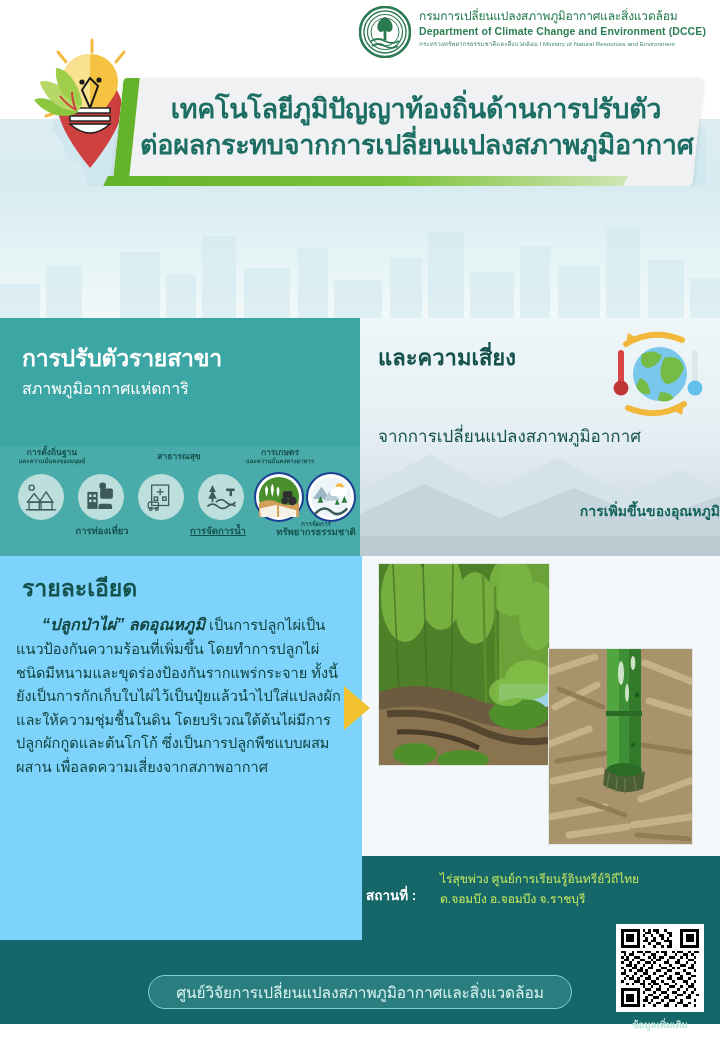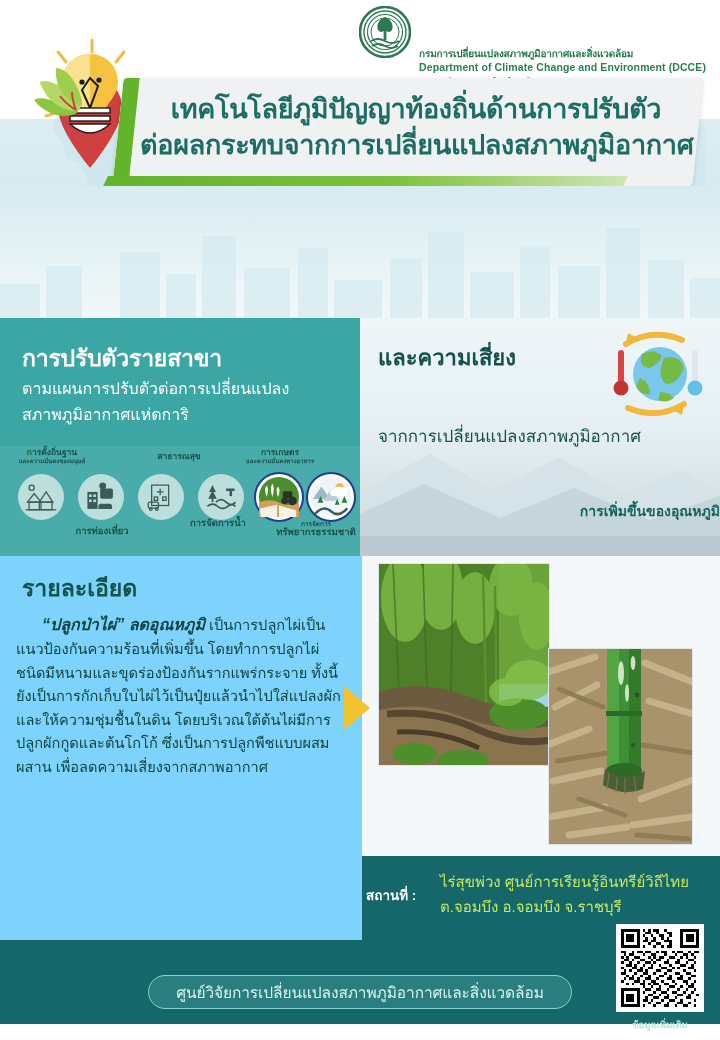--- a/index.html
+++ b/index.html
@@ -26,22 +26,22 @@
     position: absolute; left: 0; bottom: 0; width: 720px; height: 112px;
     opacity: .55;
   }
   .dcce-logo {
     position: absolute; right: 14px; top: 6px;
     display: flex; align-items: flex-start; gap: 8px;
   }
   .dcce-emblem { width: 52px; height: 52px; flex: 0 0 52px; }
   .dcce-text { padding-top: 4px; }
   .dcce-th {
-    font-size: 10px; font-weight: bold; color: #227a4d; letter-spacing: -.2px;
-    line-height: 1.1; white-space: nowrap; margin-top: 38px;
+    font-size: 12px; font-weight: normal; color: #227a4d; letter-spacing: -.2px;
+    line-height: 1.1; white-space: nowrap;
   }
   .dcce-en {
     font-size: 10.5px; font-weight: bold; color: #2b7f54; letter-spacing: .1px;
     margin-top: 2px; white-space: nowrap;
   }
   .dcce-sub {
     font-size: 6.2px; color: #3e8a63; letter-spacing: .05px; margin-top: 2px;
     white-space: nowrap;
   }
 
@@ -178,21 +178,21 @@
   .location-box {
     position: absolute; left: 362px; top: 856px; width: 358px; height: 84px;
     background: #16676a;
   }
   .loc-label {
     position: absolute; left: 4px; top: 28px; font-size: 13.5px;
     font-weight: bold; color: #ffffff;
   }
   .loc-value {
     position: absolute; left: 78px; top: 14px; width: 272px;
-    font-size: 15px; color: #c6e85e; line-height: 1.65;
+    font-size: 12px; color: #c6e85e; line-height: 1.65;
   }
 
   
   .footer-band {
     position: absolute; left: 0; top: 940px; width: 720px; height: 84px;
     background: #16676a;
   }
   .footer-pill {
     position: absolute; left: 148px; top: 975px; width: 424px; height: 34px;
     background: #2a7e80; border: 1.6px solid #7fd4d0; border-radius: 17px;
@@ -314,21 +314,20 @@
         <rect x="0" y="62" width="40" height="34"></rect>
         <rect x="46" y="44" width="36" height="52"></rect>
       </g>
     </svg>
 
   </div>
 
   <div class="panel-adapt">
     <div class="hdr1">การปรับตัวรายสาขา</div>
     <div class="hdr2">
-      <div>ตามแผนการปรับตัวต่อการเปลี่ยนแปลง</div>
       <div>สภาพภูมิอากาศแห่ดการิ</div>
     </div>
 
     <div class="adapt-icons">
 
       <div class="lbl-top" style="left:6px;  top:2px;  width:92px;">
         <span>การตั้งถิ่นฐาน</span>
         <span class="sm">และความมั่นคงของมนุษย์</span>
       </div>
       <div class="lbl-top" style="left:140px; top:6px; width:78px;">
@@ -422,21 +421,21 @@
               <path d="M33 28 l3 -7 l3 7 Z"></path>
             <path d="M26 30 l2.5 -6 l2.5 6 Z"></path>
           </g>
           <path d="M5 40 q9 -10 17 -3 q8 7 17 -3" fill="none" stroke="#3d5a58" stroke-width="2.6"></path>
         </svg>
       </div>
 
       <div class="lbl-bot" style="left:58px;  top:80px; width:88px;">
         <span>การท่องเที่ยว</span>
       </div>
-      <div class="lbl-bot" style="left:174px; top:72px; width:88px;">
+      <div class="lbl-bot" style="left:174px; top:80px; width:88px;text-decoration:underline;">
         <span>การจัดการน้ำ</span>
       </div>
       <div class="lbl-bot" style="left:272px; top:74px; width:88px;">
         <span class="sm">การจัดการ</span>
         <span>ทรัพยากรธรรมชาติ</span>
       </div>
     </div>
   </div>
 
   <div class="panel-mitig">

